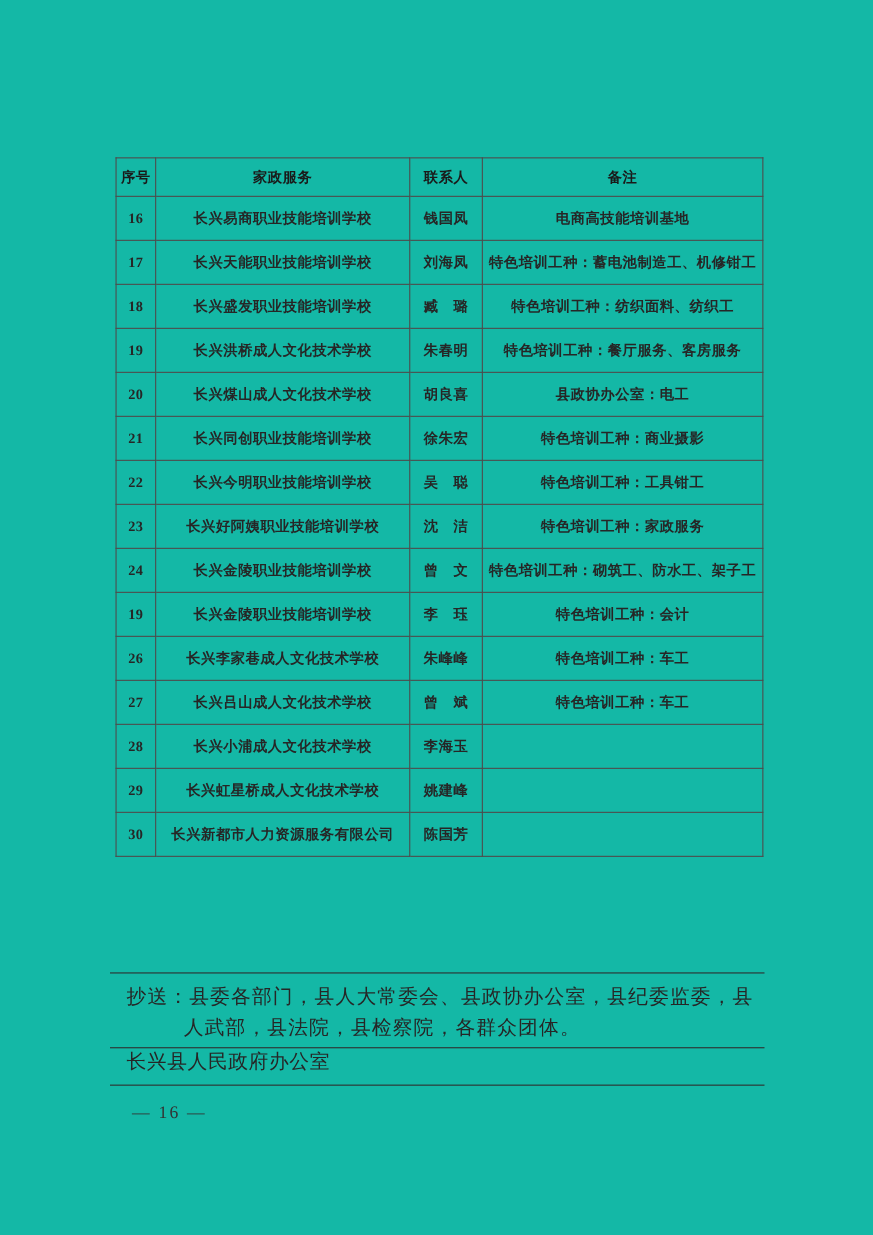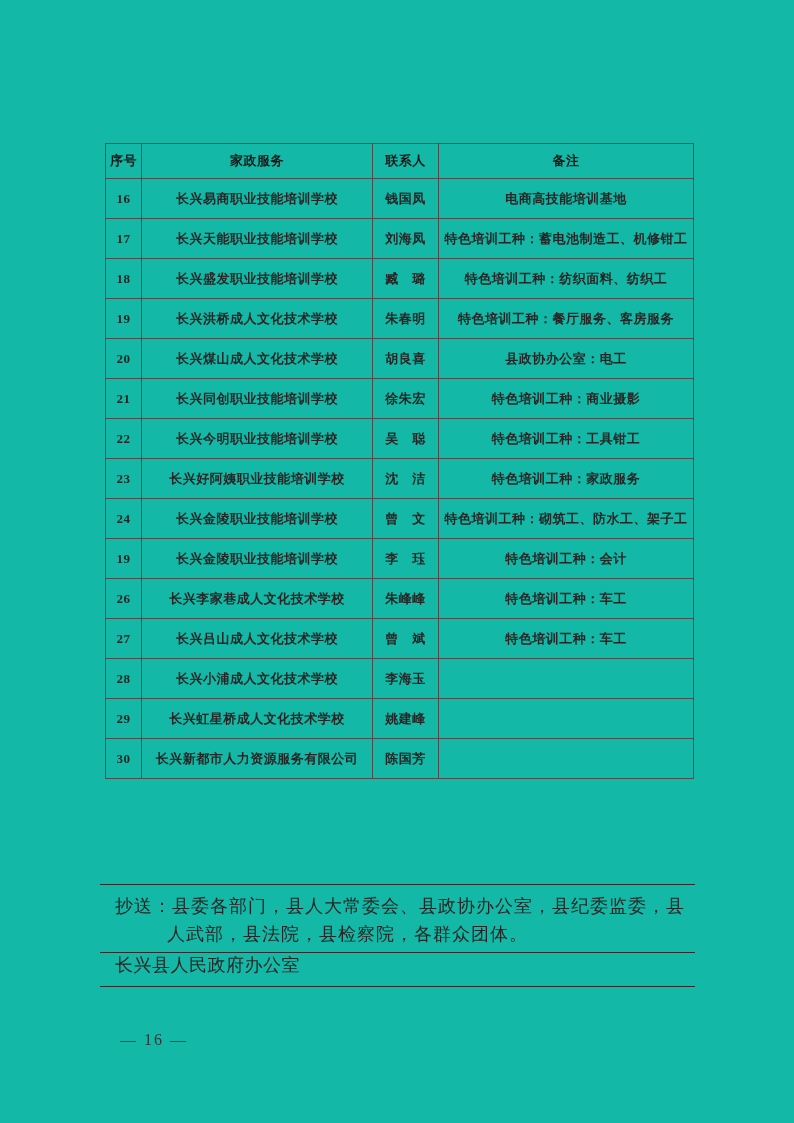--- a/index.html
+++ b/index.html
@@ -95,21 +95,20 @@
   }
 
   
   .page-number {
     position: absolute;
     left: 120px;
     top: 1003px;
     font-size: 16px;
     letter-spacing: 2px;
     color: #333333;
-    margin-top: 28px;
   }
 </style>
 </head>
 <body>
 
 <div class="page">
 
   <div class="roster-wrap">
     <table class="roster">
       <colgroup>

